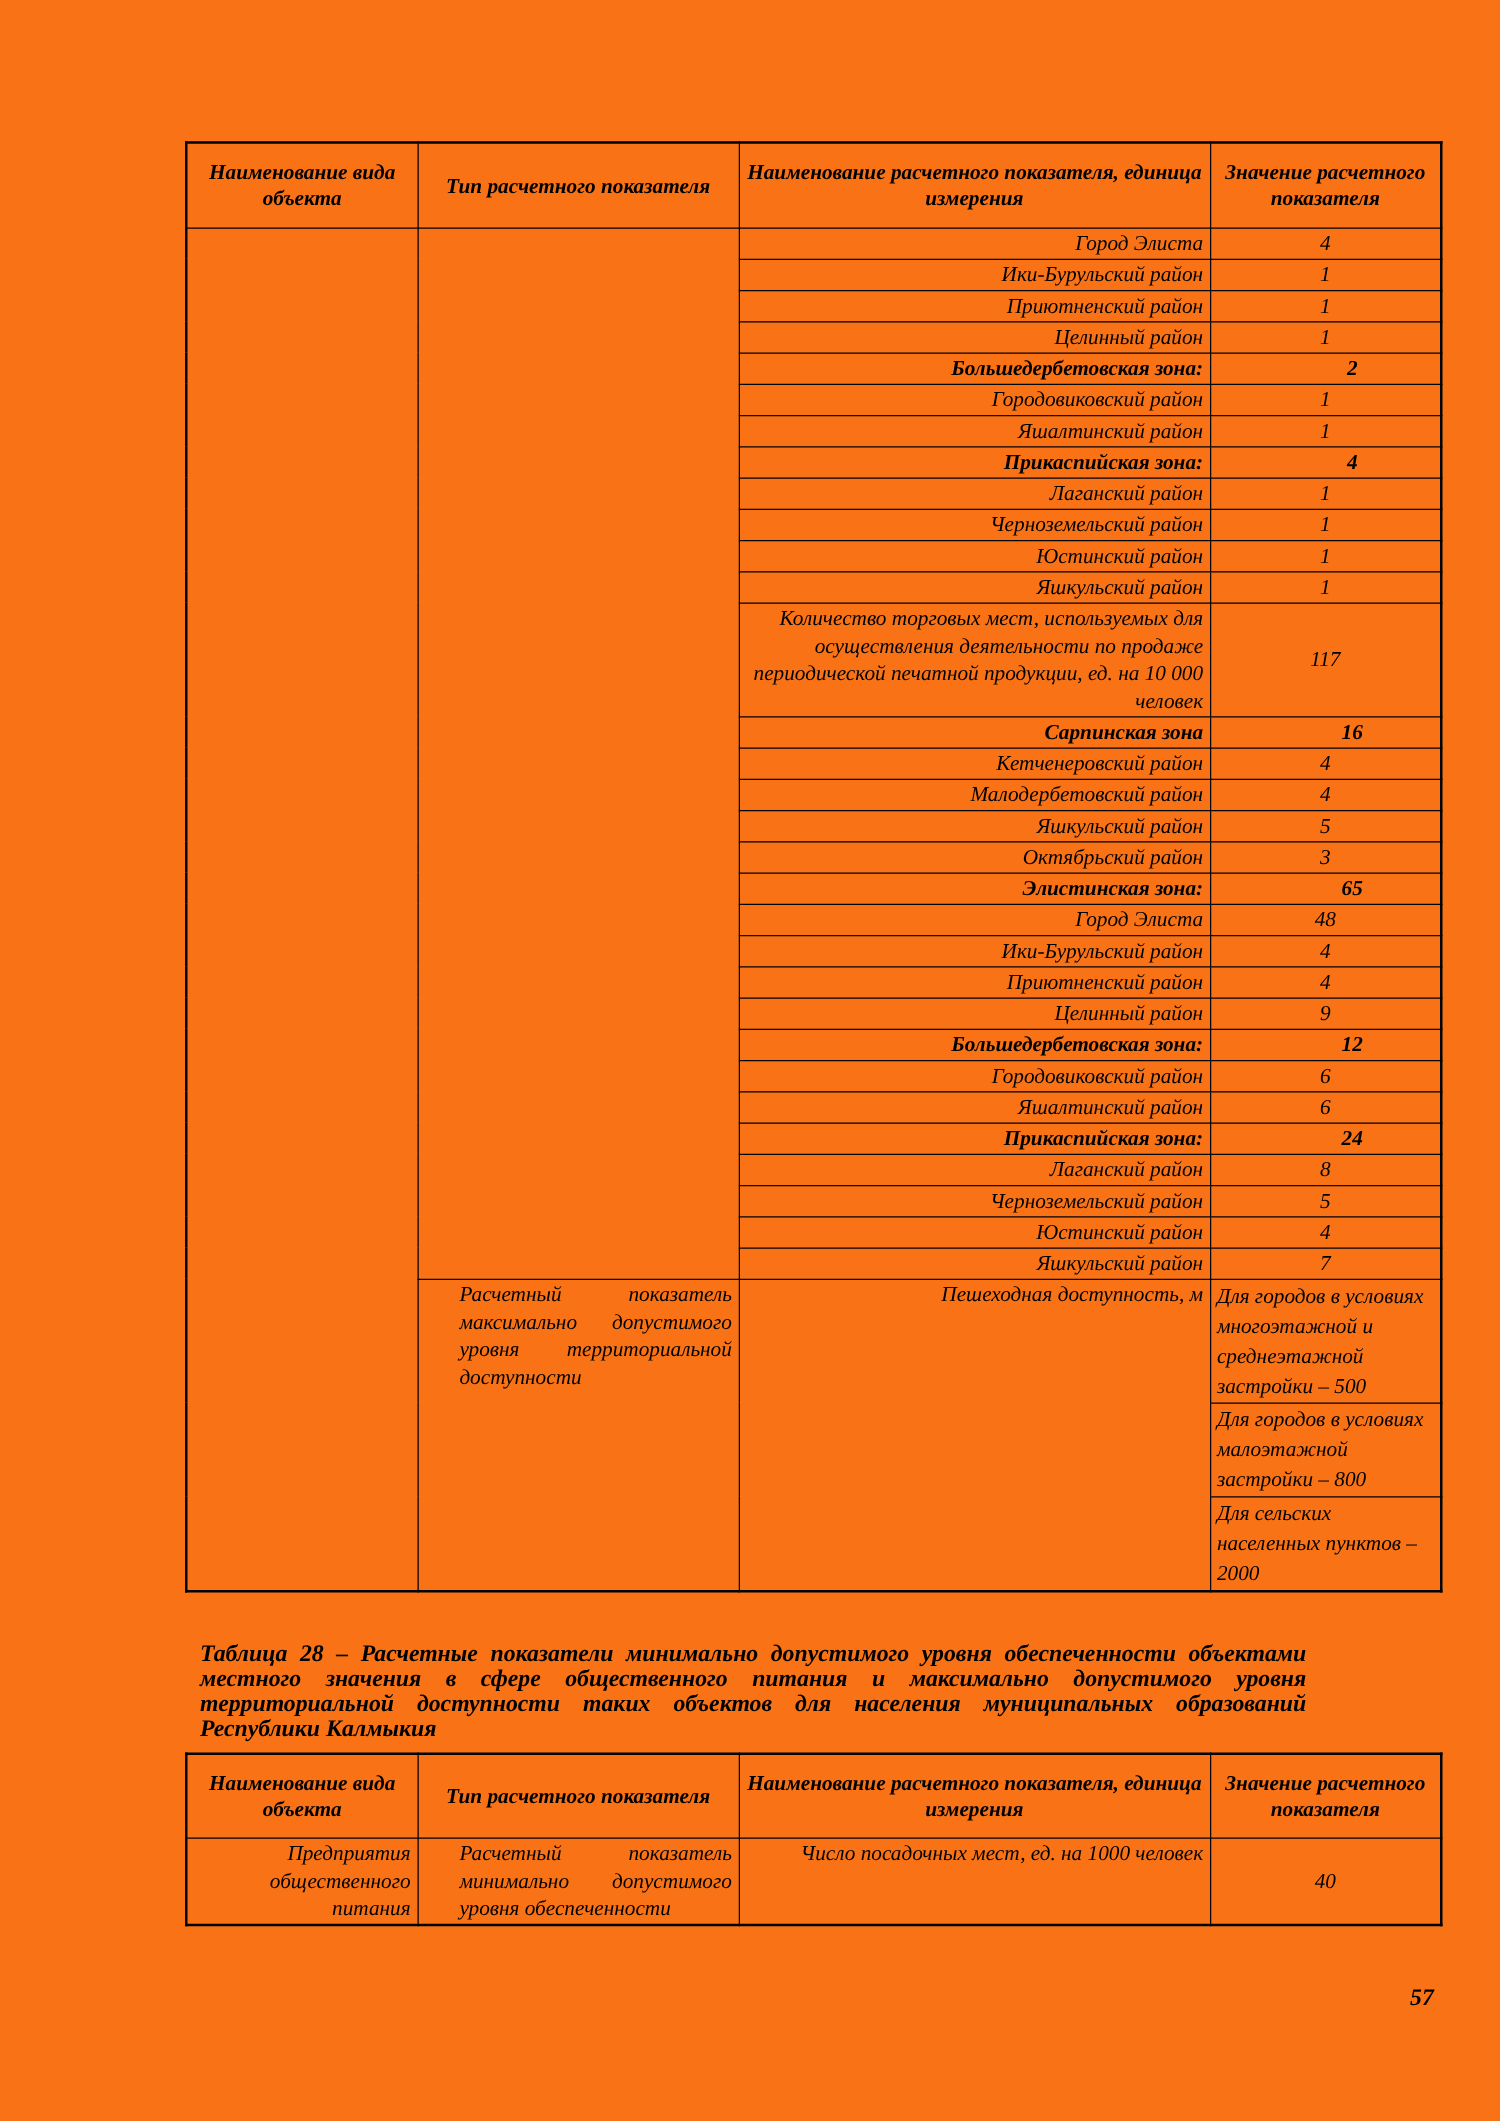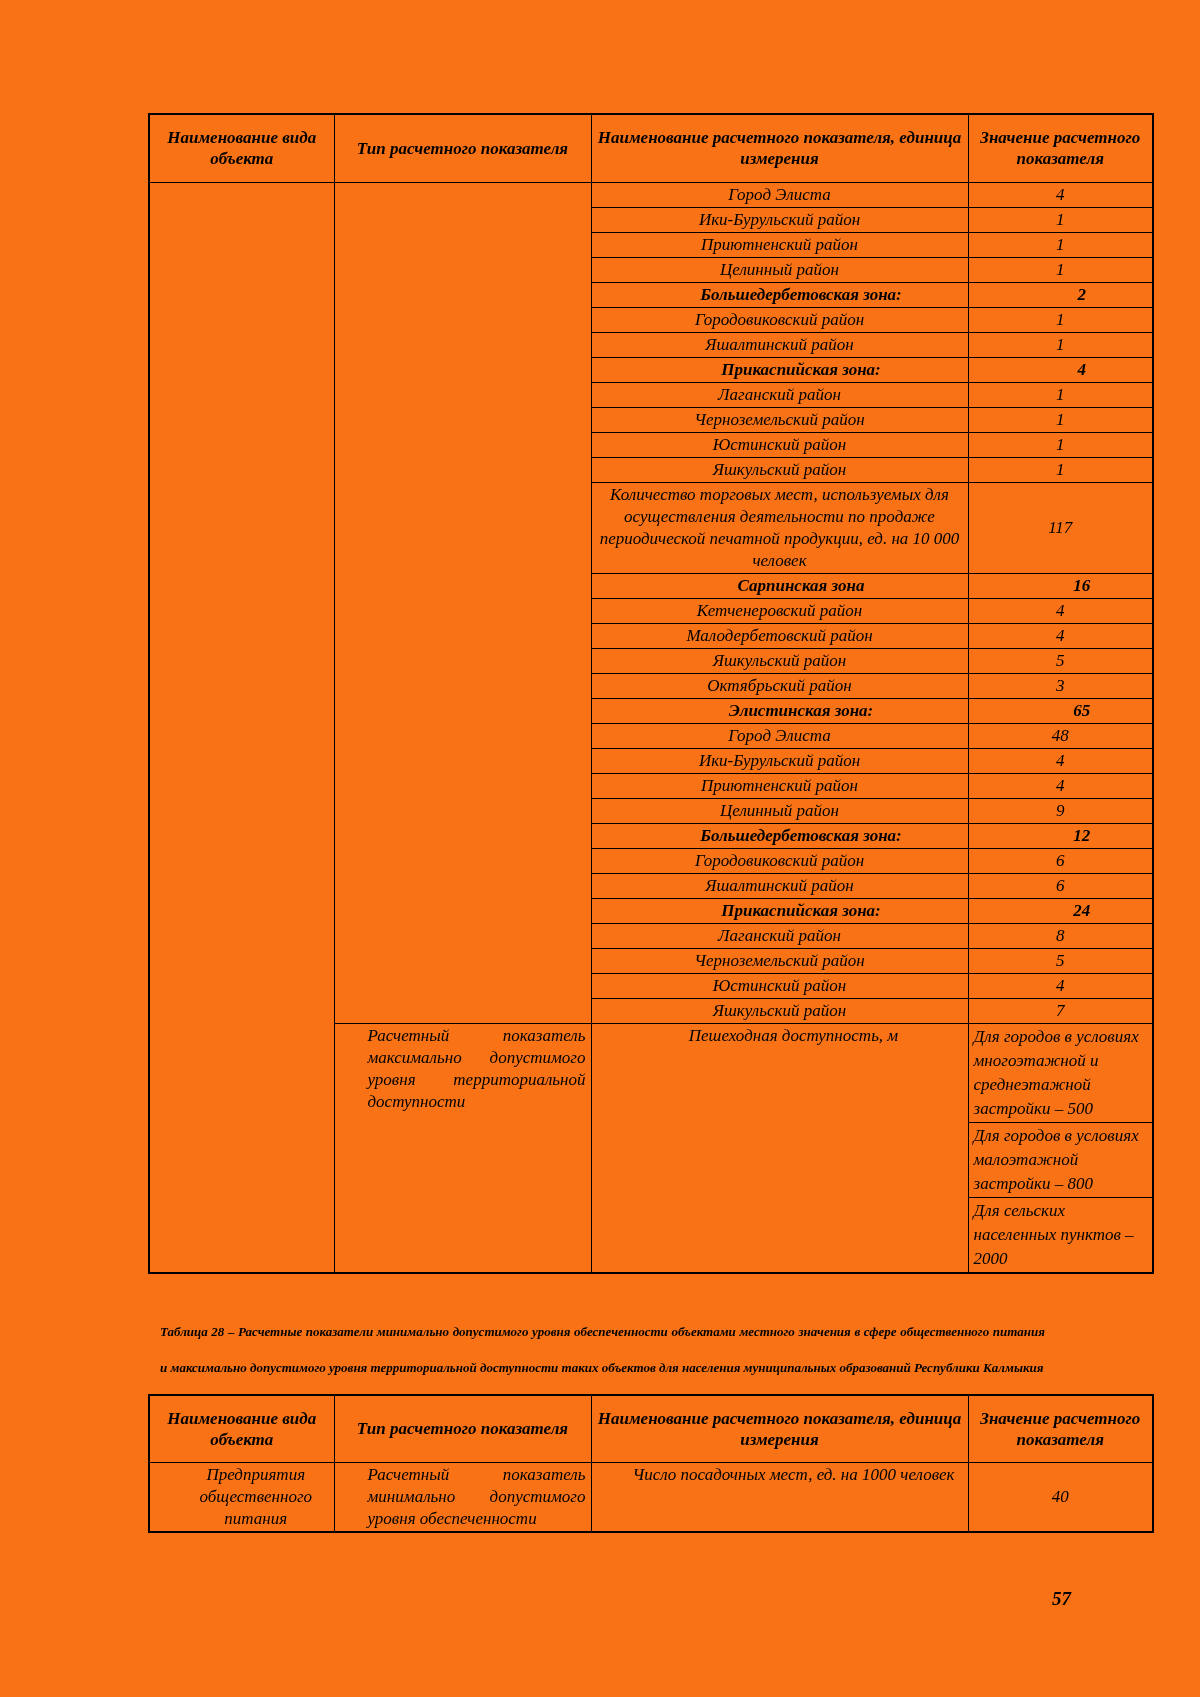--- a/index.html
+++ b/index.html
@@ -37,38 +37,38 @@
     font-weight: bold;
     text-align: center;
     height: 68px;
     line-height: 21px;
     padding: 2px 6px;
   }
   .col-w1 { width: 185px; }
   .col-w2 { width: 257px; }
   .col-w3 { width: 377px; }
   .col-w4 { width: 185px; }
-  td.name { text-align: center; }
+  td.name { text-align: right; }
   td.val  { text-align: center; }
   td.b    { font-weight: bold; padding-left: 48px; }
   tr.row-s { height: 23px; }
   td.top  { vertical-align: top; padding-left: 33px; }
   td.just { text-align: justify; }
   td.leftval { text-align: left; line-height: 24px; padding: 1px 6px 1px 5px; }
   .caption {
     margin: 40px 0 0 160px;
     width: 885px;
-    font-size: 13px;
+    font-size: 19px;
     font-weight: bold;
-    line-height: 36px;
+    line-height: 20px;
     text-align: justify;
   }
   .page-number {
     position: absolute;
-    left: 1052px;
+    left: 1128px;
     top: 1588px;
     font-size: 19px;
     font-weight: bold;
   }
 </style>
 </head>
 <body>
 
 <div class="page">
 

